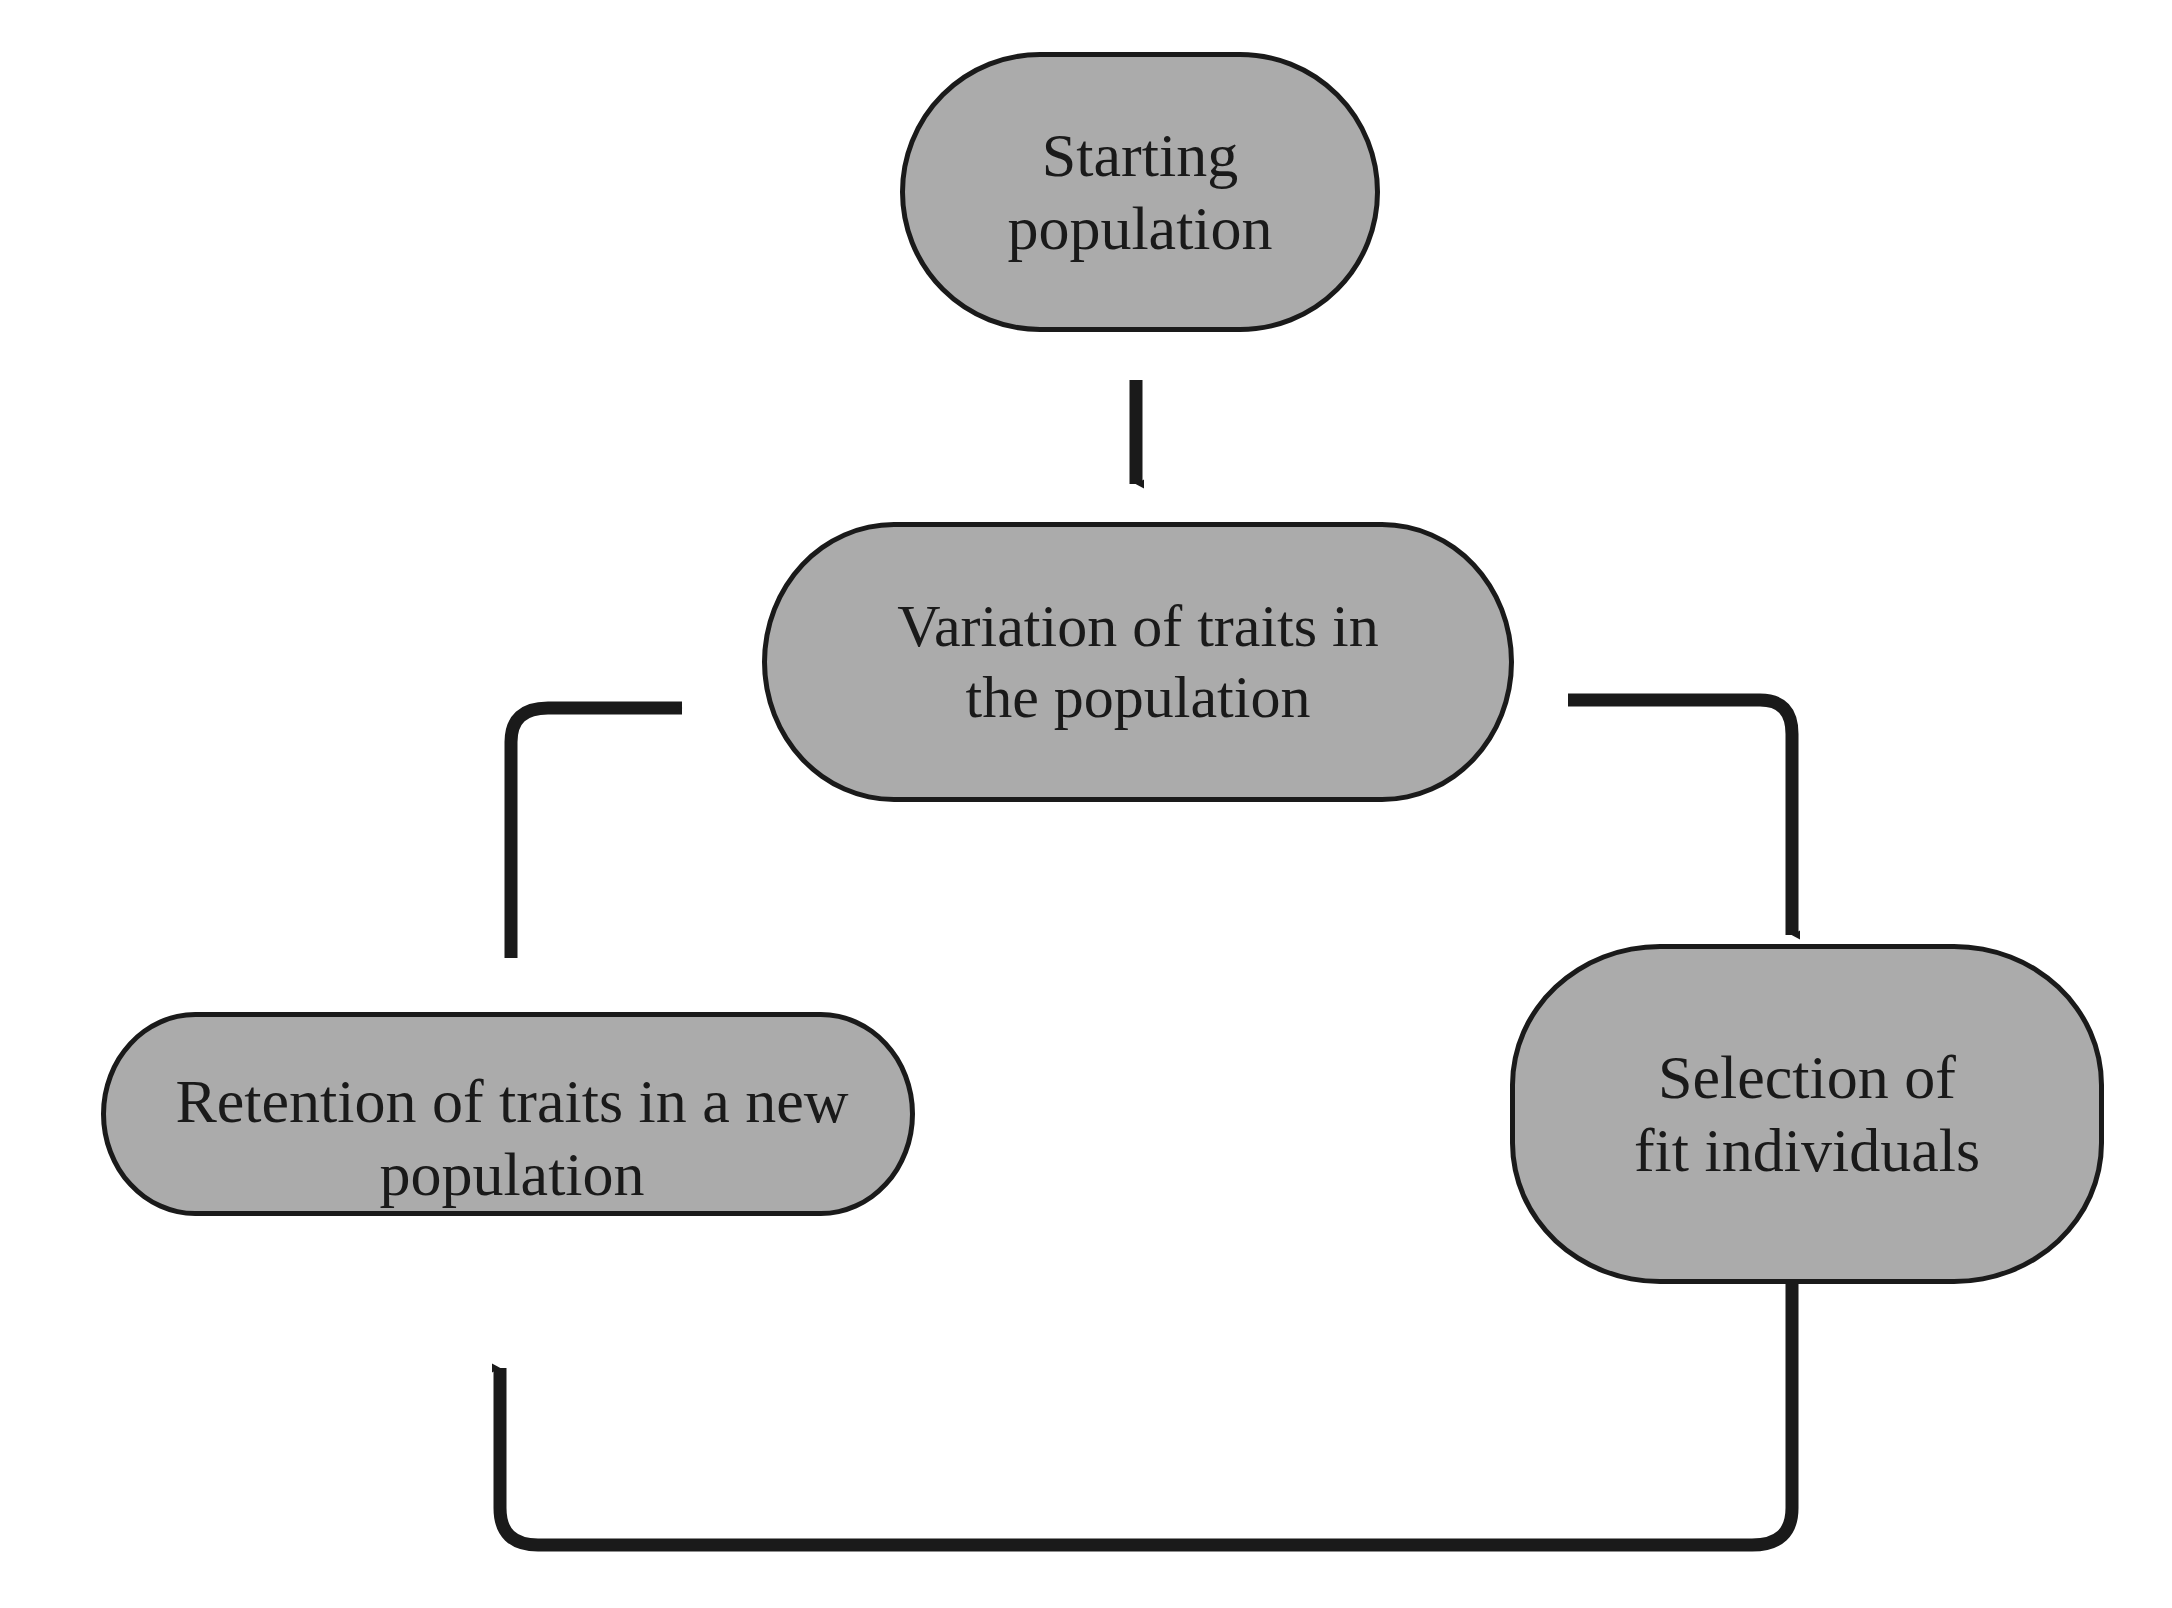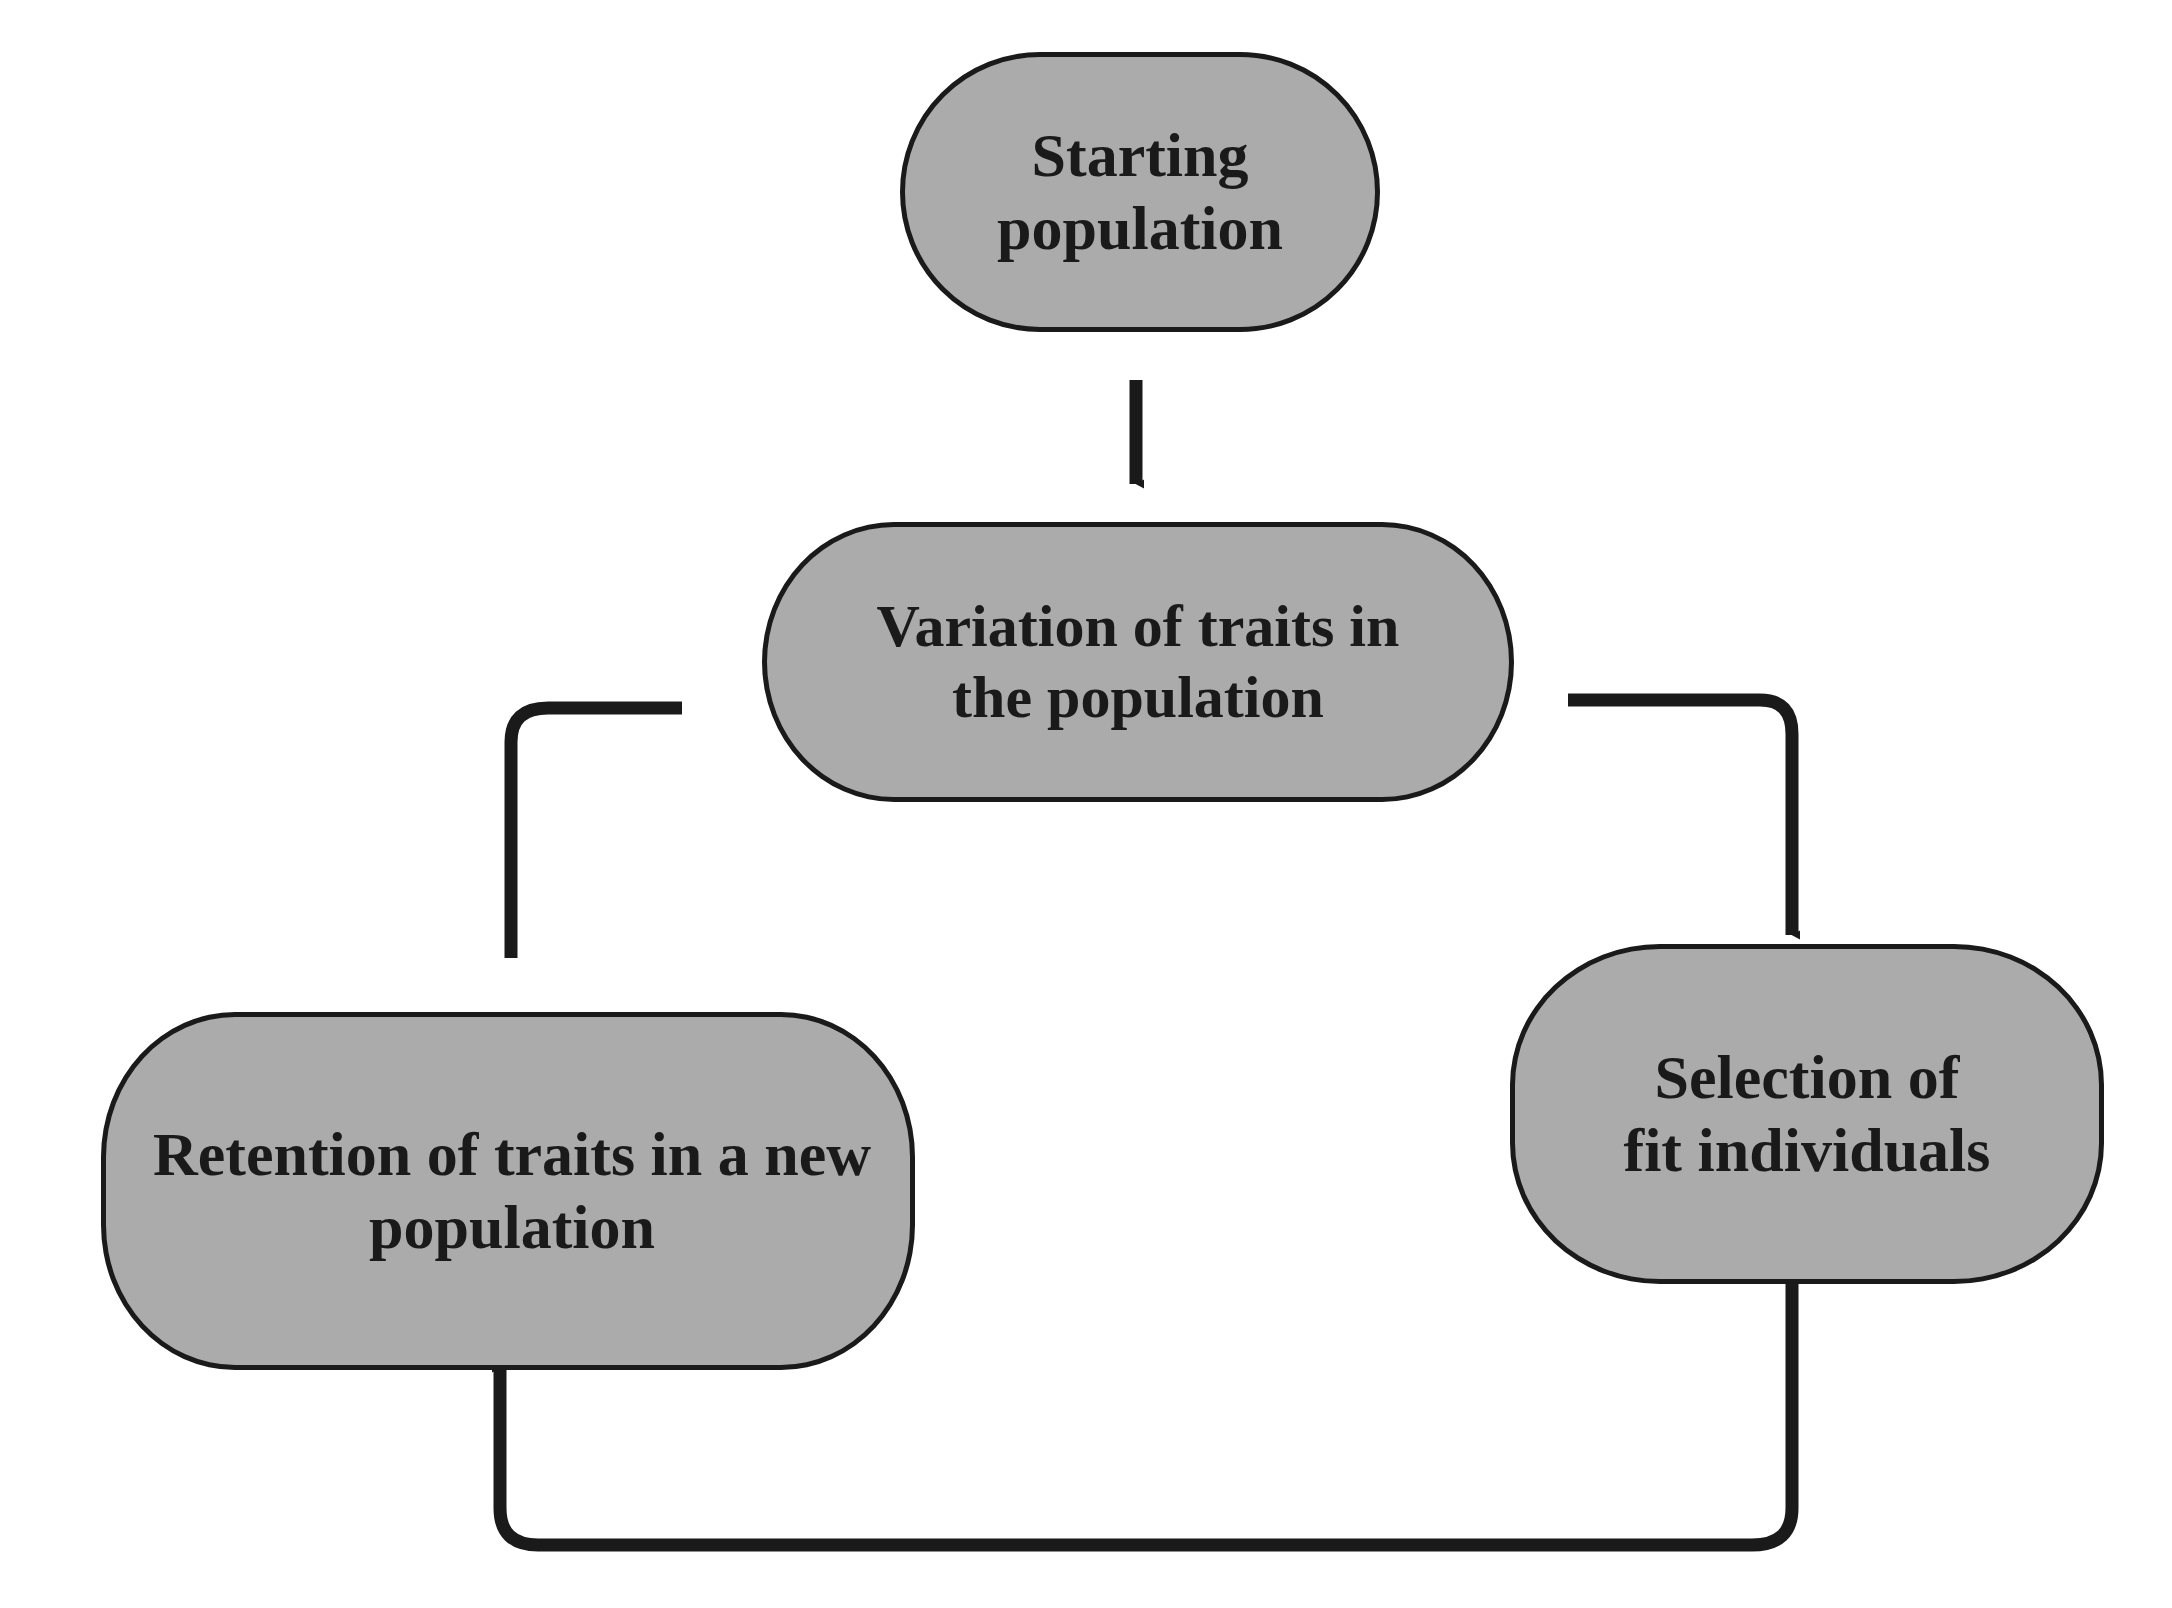--- a/index.html
+++ b/index.html
@@ -35,21 +35,20 @@
     justify-content: center;
     text-align: center;
     color: #1a1a1a;
     line-height: 1.18;
     z-index: 2;
   }
   .node-label {
     display: block;
     padding: 0 18px;
     white-space: pre-line;
-    font-weight: bold;
   }
 
   
   #node-start {
     left: 900px;
     top: 52px;
     width: 480px;
     height: 280px;
     border-radius: 140px / 140px;
     font-size: 62px;
@@ -61,23 +60,24 @@
     width: 752px;
     height: 280px;
     border-radius: 132px / 140px;
     font-size: 60px;
   }
   
   #node-retention {
     left: 101px;
     top: 1012px;
     width: 814px;
-    height: 358px;
+    height: 204px;
     border-radius: 134px / 145px;
     font-size: 62px;
+    align-items: flex-end;
   }
   #node-retention .node-label {
     padding-left: 26px;
   }
   
   #node-selection {
     left: 1510px;
     top: 944px;
     width: 594px;
     height: 340px;

